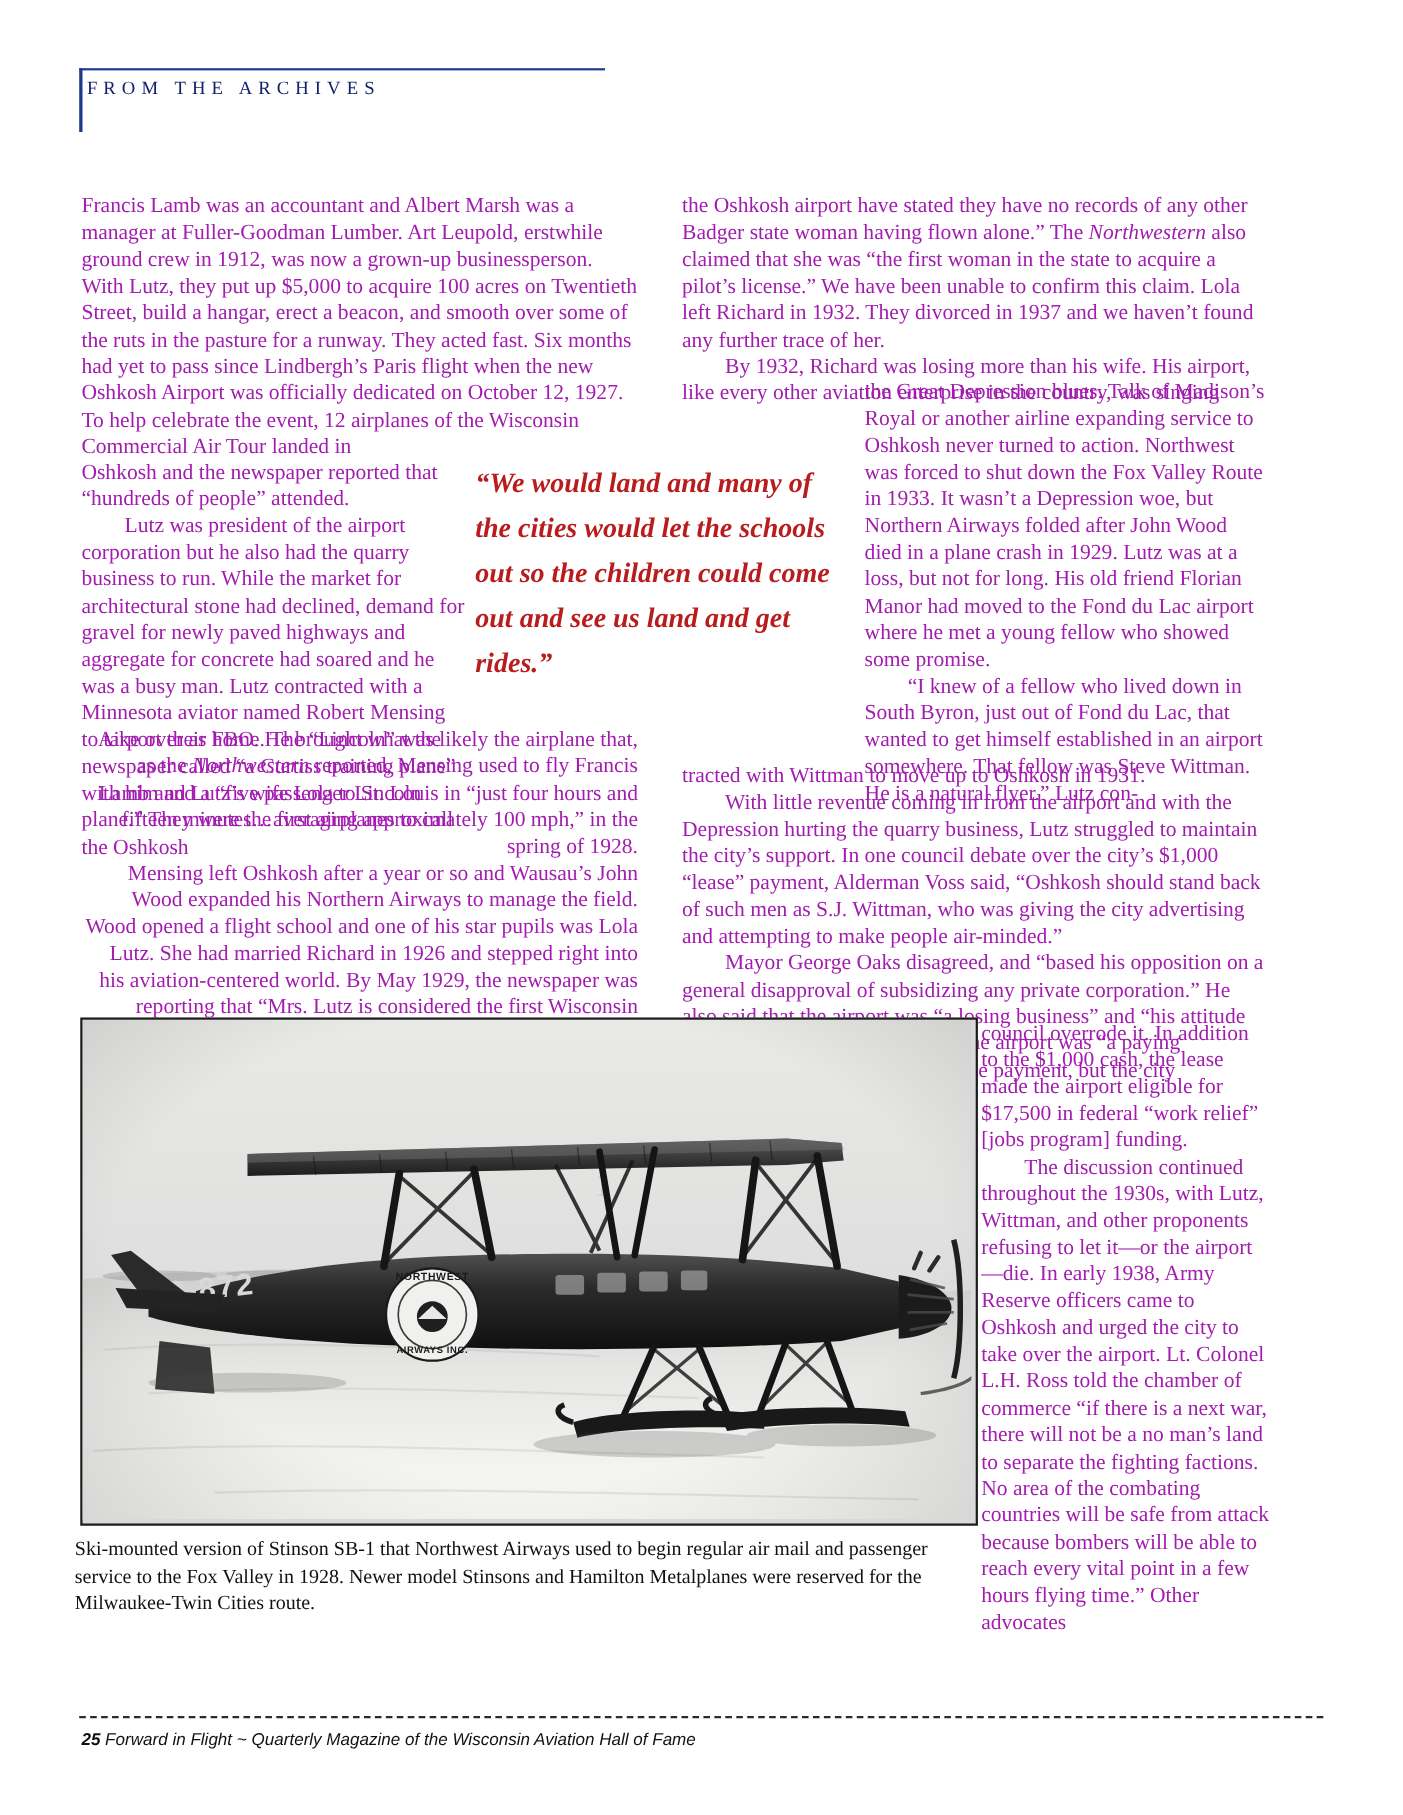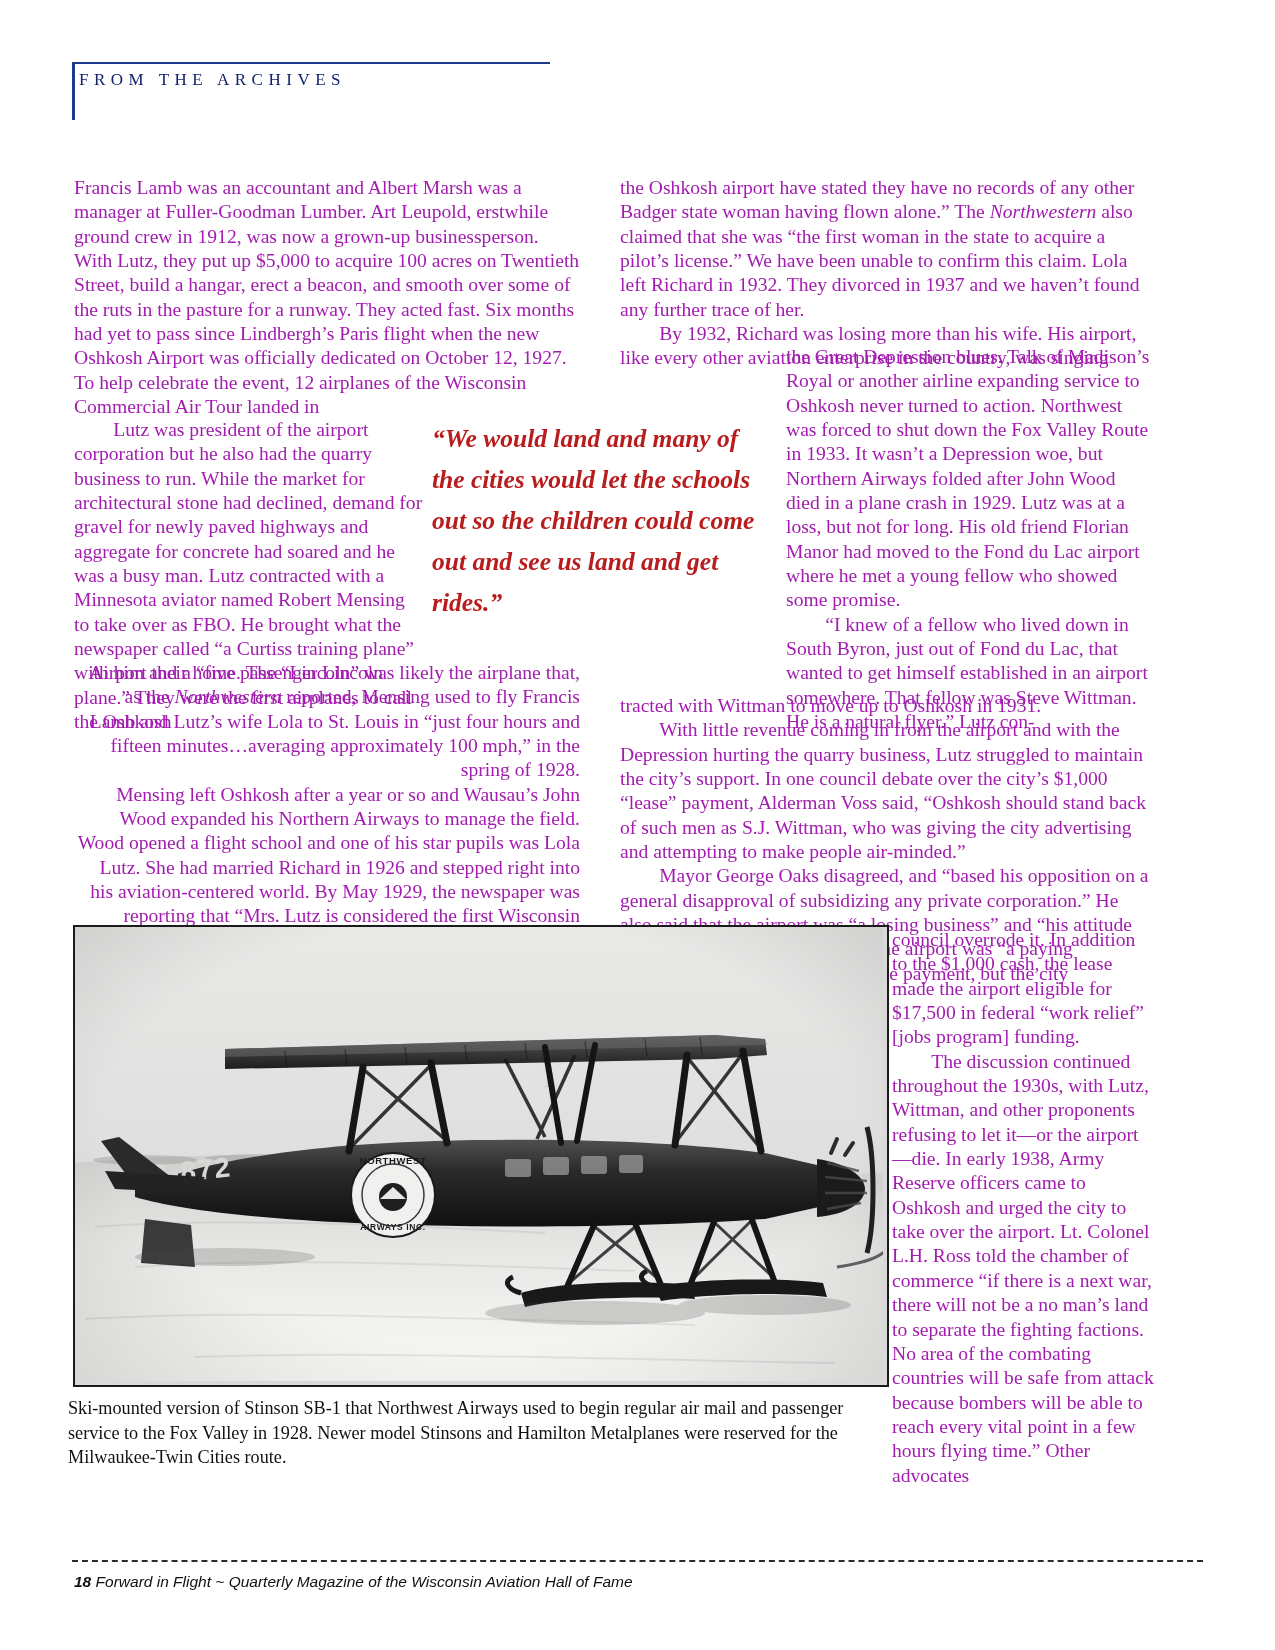--- a/index.html
+++ b/index.html
@@ -143,20 +143,21 @@
 
 <div id="header-rule-top"></div>
 <div id="header-rule-vert"></div>
 <div id="kicker">FROM THE ARCHIVES</div>
 
 <div id="left-col-a" class="colblock">
   <p>Francis Lamb was an accountant and Albert Marsh was a manager at Fuller-Goodman Lumber. Art Leupold, erstwhile ground crew in 1912, was now a grown-up businessperson. With Lutz, they put up $5,000 to acquire 100 acres on Twentieth Street, build a hangar, erect a beacon, and smooth over some of the ruts in the pasture for a runway. They acted fast. Six months had yet to pass since Lindbergh’s Paris flight when the new Oshkosh Airport was officially dedicated on October 12, 1927. To help celebrate the event, 12 airplanes of the Wisconsin Commercial Air Tour landed in</p>
 </div>
 
 <div id="left-col-b" class="colblock">
+  <p>Oshkosh and the newspaper reported that “hundreds of people” attended.</p>
   <p class="indent">Lutz was president of the airport corporation but he also had the quarry business to run. While the market for architectural stone had declined, demand for gravel for newly paved highways and aggregate for concrete had soared and he was a busy man. Lutz contracted with a Minnesota aviator named Robert Mensing to take over as FBO. He brought what the newspaper called “a Curtiss training plane” with him and a “five passenger Lincoln plane.” They were the first airplanes to call the Oshkosh</p>
 </div>
 
 <div id="left-col-c" class="colblock">
   <p><span>Airport their home. The “Lincoln” was likely the airplane that, as the </span><span class="ital">Northwestern</span><span> reported, Mensing used to fly Francis Lamb and Lutz’s wife Lola to St. Louis in “just four hours and fifteen minutes…averaging approximately 100 mph,” in the spring of 1928.</span></p>
   <p class="indent">Mensing left Oshkosh after a year or so and Wausau’s John Wood expanded his Northern Airways to manage the field. Wood opened a flight school and one of his star pupils was Lola Lutz. She had married Richard in 1926 and stepped right into his aviation-centered world. By May 1929, the newspaper was reporting that “Mrs. Lutz is considered the first Wisconsin woman to take a plane aloft alone for a solo flight. Officials at</p>
 </div>
 
 <div id="pull-quote">“We would land and many of the cities would let the schools out so the children could come out and see us land and get rides.”</div>
 
@@ -331,13 +332,13 @@
       <ellipse cx="150" cy="330" rx="90" ry="9"></ellipse>
     </g>
 
     <rect x="0" y="0" width="808" height="454" fill="url(#vign)"></rect>
   </svg>
 </div>
 
 <div id="caption">Ski-mounted version of Stinson SB-1 that Northwest Airways used to begin regular air mail and passenger service to the Fox Valley in 1928. Newer model Stinsons and Hamilton Metalplanes were reserved for the Milwaukee-Twin Cities route.</div>
 
 <div id="footer-rule"></div>
-<div id="footer-text"><span id="footer-pagenum">18</span> <span>Forward in Flight ~ Quarterly Magazine of the Wisconsin Aviation Hall of Fame</span></div>
+<div id="footer-text"><span id="footer-pagenum">25</span> <span>Forward in Flight ~ Quarterly Magazine of the Wisconsin Aviation Hall of Fame</span></div>
 
 </body></html>

